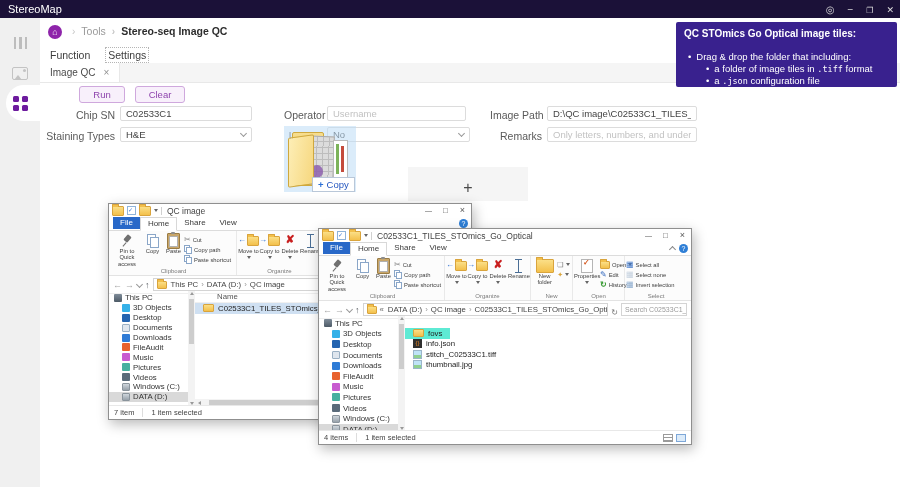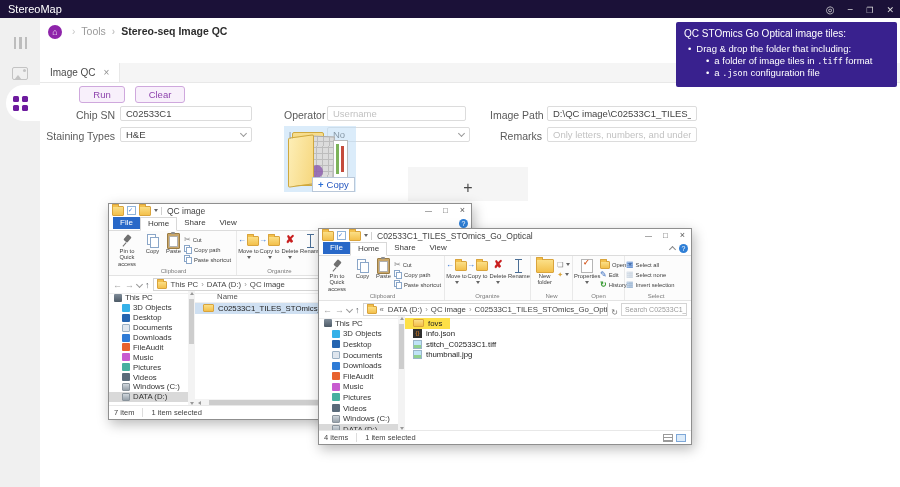--- a/index.html
+++ b/index.html
@@ -66,21 +66,21 @@
   .g-sheet{position:absolute;left:49px;top:14px;width:13px;height:42px;background:#fff;border:1px solid #bbb;}
   .g-green{position:absolute;left:52px;top:18px;width:3px;height:30px;background:#7cb35a;}
   .g-red{position:absolute;left:57px;top:20px;width:2.5px;height:26px;background:#c44b3c;}
   .copybadge{position:absolute;left:272px;top:159px;z-index:41;background:#fff;border:1px solid #b9c7d8;
     padding:0 5px;height:13px;display:flex;align-items:center;gap:3px;font-size:9.5px;}
   .cb-plus{color:#2a6fd6;font-weight:bold;}
   .cb-label{color:#2456c0;}
   
   .callout{position:absolute;left:636px;top:4px;width:221px;height:65px;background:#39218e;border-radius:2px;
     color:#fff;box-sizing:border-box;padding:6px 8px;z-index:70;}
-  .co-title{font-size:10px;font-weight:normal;margin-bottom:4px;}
+  .co-title{font-size:10px;font-weight:bold;margin-bottom:12px;}
   .co-line{font-size:9.5px;line-height:12px;display:flex;}
   .co-line::before{content:"•";margin:0 5px 0 4px;}
   .co-line.lvl2{padding-left:18px;}
   .co-code{font-family:"DejaVu Sans Mono",monospace;font-size:8.5px;}
   
   .stats{position:absolute;right:10px;bottom:7px;display:flex;gap:18px;font-size:10px;color:#8b8b8b;}
   .stat{display:flex;gap:5px;}
   .stat.alert{color:#ff1f1f;font-weight:bold;}
   
   .xwin{position:absolute;background:#fff;border:1px solid #8f8f8f;box-shadow:2px 4px 12px rgba(0,0,0,.28);box-sizing:border-box;}
@@ -186,21 +186,21 @@
   .ti-drive{background:linear-gradient(#cfd6dc,#97a1aa);border:1px solid #8a949c;}
   .tsb{position:absolute;right:0;top:0;bottom:0;width:7px;background:#f3f3f3;}
   .tsb::before{content:"";position:absolute;top:1px;left:1.5px;border-left:2px solid transparent;border-right:2px solid transparent;border-bottom:3px solid #999;}
   .tsb::after{content:"";position:absolute;bottom:1px;left:1.5px;border-left:2px solid transparent;border-right:2px solid transparent;border-top:3px solid #999;}
   .tsb-thumb{position:absolute;left:1px;right:1px;top:8px;height:45px;background:#cdcdcd;}
   .list{flex:1;position:relative;overflow:hidden;}
   .lhead{height:11px;border-bottom:1px solid #f0f0f0;font-size:7.8px;color:#555;padding-left:22px;display:flex;align-items:center;}
   .frow{height:10.5px;display:flex;align-items:center;gap:4px;padding:0 8px 0 8px;font-size:7.8px;color:#222;white-space:nowrap;width:max-content;}
   #win1 .frow{width:100%;box-sizing:border-box;}
   #win1 .frow.selected{background:#cfe0f2;}
-  #win2 .frow.selected{background:#fde047;}
+  #win2 .frow.selected{background:#5eead4;margin-top:10px;}
   .fi{width:9px;height:9px;display:inline-block;flex:none;position:relative;box-sizing:border-box;}
   .fi.fold2{width:11px;height:8px;background:linear-gradient(#fbdf87,#f3c04b);border:1px solid #d9a43c;border-radius:1px;}
   .fi.fi-json{background:#2f2f2f;color:#f08a24;font-size:6px;line-height:9px;text-align:center;}
   .fi.fi-json::before{content:"{}";}
   .fi.fi-img{background:linear-gradient(180deg,#bfe3f7 55%,#8fd08f 55%);border:1px solid #9ab5c9;}
   .hsb{position:absolute;left:0;right:0;bottom:0;height:7px;background:#f3f3f3;}
   .hsb-thumb{position:absolute;left:14px;right:4px;top:1px;bottom:1px;background:#cdcdcd;}
   .hsb::before{content:"";position:absolute;left:3px;top:1.5px;border-top:2px solid transparent;border-bottom:2px solid transparent;border-right:3px solid #999;}
   .xstatus{position:absolute;left:0;right:0;bottom:0;height:13px;border-top:1px solid #e8e8e8;display:flex;align-items:center;padding:0 5px;font-size:7.5px;color:#444;}
   .xstatus .sel{border-left:1px solid #ddd;margin-left:8px;padding-left:8px;}
@@ -240,20 +240,27 @@
 
     <div class="brow">
       <span class="home-ic"></span>
       <span class="bhost">
 
       <span class="bseg">Tools</span>
           <span class="bseg current">Stereo-seq Image QC</span>
         </span>
     </div>
 
+    <div class="menurow">
+      <span class="mhost">
+
+      <span class="mitem">Function</span>
+          <span class="mitem focused">Settings</span>
+        </span>
+    </div>
 
     <div class="tabrow">
       <span class="tabhost">
 
           <span class="tab">
             <span>Image QC</span>
             <span class="i-tabclose"></span>
           </span>
         </span>
     </div>

